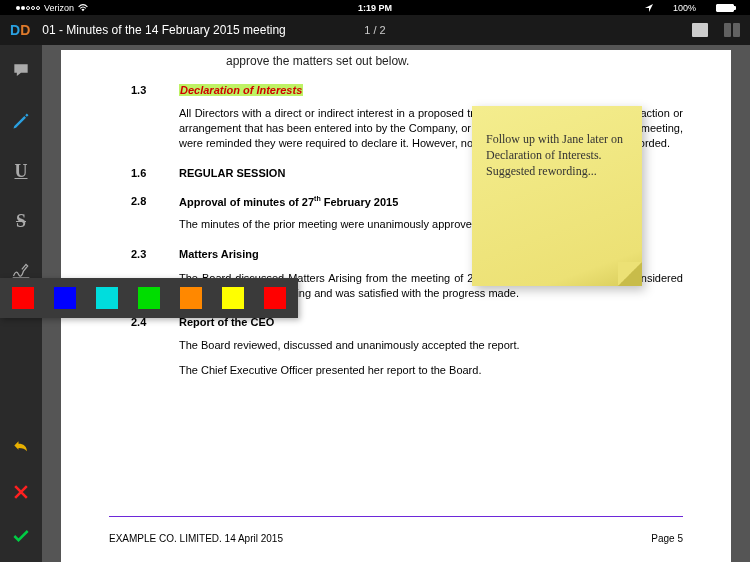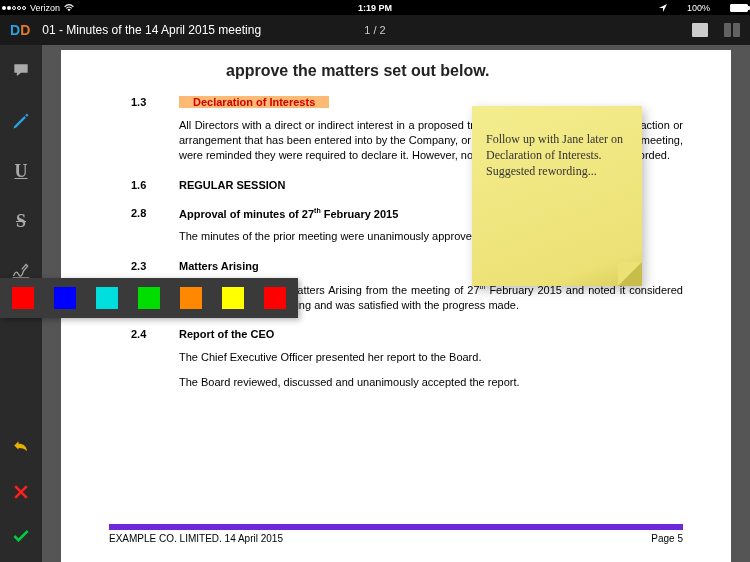--- a/index.html
+++ b/index.html
@@ -1,19 +1,19 @@
 <!DOCTYPE html>
 <html><head>
 <meta charset="utf-8">
 <style>
   * { margin: 0; padding: 0; box-sizing: border-box; }
   body { width: 750px; height: 562px; background: #000; font-family: -apple-system, 'Helvetica Neue', Arial, sans-serif; overflow: hidden; position: relative; }
 
   
-  .status-bar { height: 15px; background: #000; color: #fff; display: flex; align-items: center; font-size: 9px; padding: 0 2px; position: relative; }
+  .status-bar { height: 15px; background: #000; color: #fff; display: flex; align-items: center; font-size: 9px; padding: 0 16px; position: relative; }
   .status-left { display: flex; gap: 4px; align-items: center; }
   .status-center { position: absolute; left: 50%; transform: translateX(-50%); font-weight: 600; }
   .status-right { margin-left: auto; display: flex; gap: 20px; align-items: center; }
   .signal-dots { display: flex; gap: 1px; }
   .dot { width: 4px; height: 4px; border-radius: 50%; background: #fff; }
   .dot.empty { background: transparent; border: 0.5px solid #fff; }
   .battery { width: 18px; height: 8px; border: 1px solid #fff; border-radius: 1px; position: relative; }
   .battery::after { content: ''; position: absolute; right: -3px; top: 1px; width: 2px; height: 4px; background: #fff; border-radius: 0 1px 1px 0; }
   .battery-fill { background: #fff; height: 100%; width: 100%; }
   .wifi { width: 10px; height: 8px; }
@@ -38,28 +38,28 @@
   .tool-s { text-decoration: line-through; }
   .toolbar-bottom { margin-top: auto; padding-bottom: 14px; display: flex; flex-direction: column; gap: 20px; align-items: center; }
 
   
   .color-palette { position: absolute; left: 0; top: 278px; height: 40px; background: #3a3a3a; display: flex; align-items: center; padding: 0 12px; gap: 20px; z-index: 10; box-shadow: 2px 2px 6px rgba(0,0,0,0.3); }
   .swatch { width: 22px; height: 22px; cursor: pointer; }
 
   
   .doc-area { position: absolute; left: 42px; top: 45px; right: 0; bottom: 0; background: #555; display: flex; justify-content: center; }
   .page { width: 670px; background: #fff; margin-top: 5px; padding: 0 48px 20px 70px; font-family: Arial, sans-serif; font-size: 11px; color: #000; position: relative; }
-  .truncated-top { color: #222; font-size: 16px; padding-top: 12px; padding-left: 95px; font-weight: bold; }
+  .truncated-top { color: #222; font-size: 12px; padding-top: 4px; padding-left: 95px; }
   .section-row { display: flex; margin-top: 16px; align-items: flex-end; }
   .sec-num { width: 48px; font-weight: 700; flex-shrink: 0; }
   .sec-title { font-weight: 700; }
-  .highlight { background: #fdba74; color: #d00000; padding: 0 14px; }
+  .highlight { background: #bef264; color: #d00000; padding: 0 1px; font-style: italic; }
   .sup { font-size: 7px; vertical-align: super; }
   .body-text { margin-left: 48px; margin-top: 10px; text-align: justify; line-height: 1.35; }
-  .page-footer { position: absolute; left: 48px; right: 48px; bottom: 18px; border-top: 6px solid #6d28d9; padding-top: 3px; display: flex; font-size: 10px; gap: 46px; }
+  .page-footer { position: absolute; left: 48px; right: 48px; bottom: 18px; border-top: 1px solid #6d28d9; padding-top: 16px; display: flex; font-size: 10px; gap: 46px; }
   .footer-right { margin-left: auto; }
 
   
   .sticky { position: absolute; right: 108px; top: 106px; width: 170px; height: 180px; background: linear-gradient(160deg, #f4ed8e 0%, #ece175 85%, #d8cc5a 100%); padding: 25px 14px; font-family: Georgia, serif; font-size: 12px; color: #333; line-height: 1.35; box-shadow: 3px 4px 10px rgba(0,0,0,0.25); z-index: 5; }
   .sticky::after { content: ''; position: absolute; bottom: 0; right: 0; width: 0; height: 0; border-style: solid; border-width: 0 0 24px 24px; border-color: transparent transparent #c8bc4a transparent; }
   .sticky::before { content: ''; position: absolute; bottom: 0; right: 0; width: 24px; height: 24px; background: linear-gradient(135deg, #ece175 0%, #ece175 50%, transparent 50%); }
 </style>
 </head>
 <body>
 
@@ -87,21 +87,21 @@
         <div class="battery-fill"></div>
       </div>
   </div>
 </div>
 
 <div class="app-header">
   <div class="logo">
     <span style="color:#2aa0e0">D</span>
     <span style="color:#e07a2a">D</span>
   </div>
-  <div class="doc-title">01 - Minutes of the 14 April 2015 meeting</div>
+  <div class="doc-title">01 - Minutes of the 14 February 2015 meeting</div>
   <div class="page-indicator">1 / 2</div>
   <div class="header-icons">
     <div class="view-icon view-single"></div>
     <div class="view-icon view-double">
         <span></span>
         <span></span>
       </div>
   </div>
 </div>
 
@@ -129,22 +129,22 @@
     <div class="section-row">
       <div class="sec-num">2.3</div>
       <div class="sec-title">Matters Arising</div>
     </div>
     <div class="body-text"><span>The Board discussed Matters Arising from the meeting of 27</span><span class="sup">th</span><span> February 2015 and noted it considered none of them to be missing and was satisfied with the progress made.</span></div>
 
     <div class="section-row">
       <div class="sec-num">2.4</div>
       <div class="sec-title">Report of the CEO</div>
     </div>
+    <div class="body-text">The Board reviewed, discussed and unanimously accepted the report.</div>
     <div class="body-text">The Chief Executive Officer presented her report to the Board.</div>
-    <div class="body-text">The Board reviewed, discussed and unanimously accepted the report.</div>
 
     <div class="page-footer">
       <span>EXAMPLE CO. LIMITED. 14 April 2015</span>
       <span class="footer-right">Page 5</span>
     </div>
   </div>
 </div>
 
 <div class="sticky">
   <span>Follow up with Jane later on Declaration of Interests.  Suggested rewording...</span>

